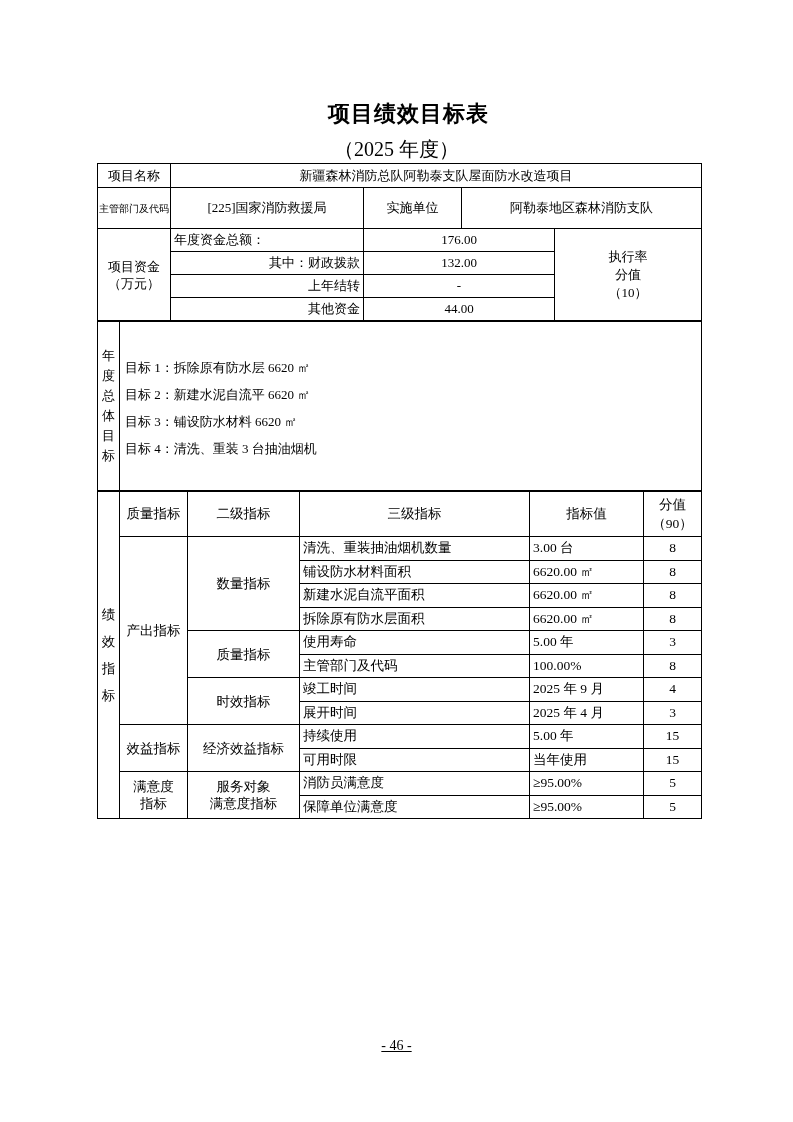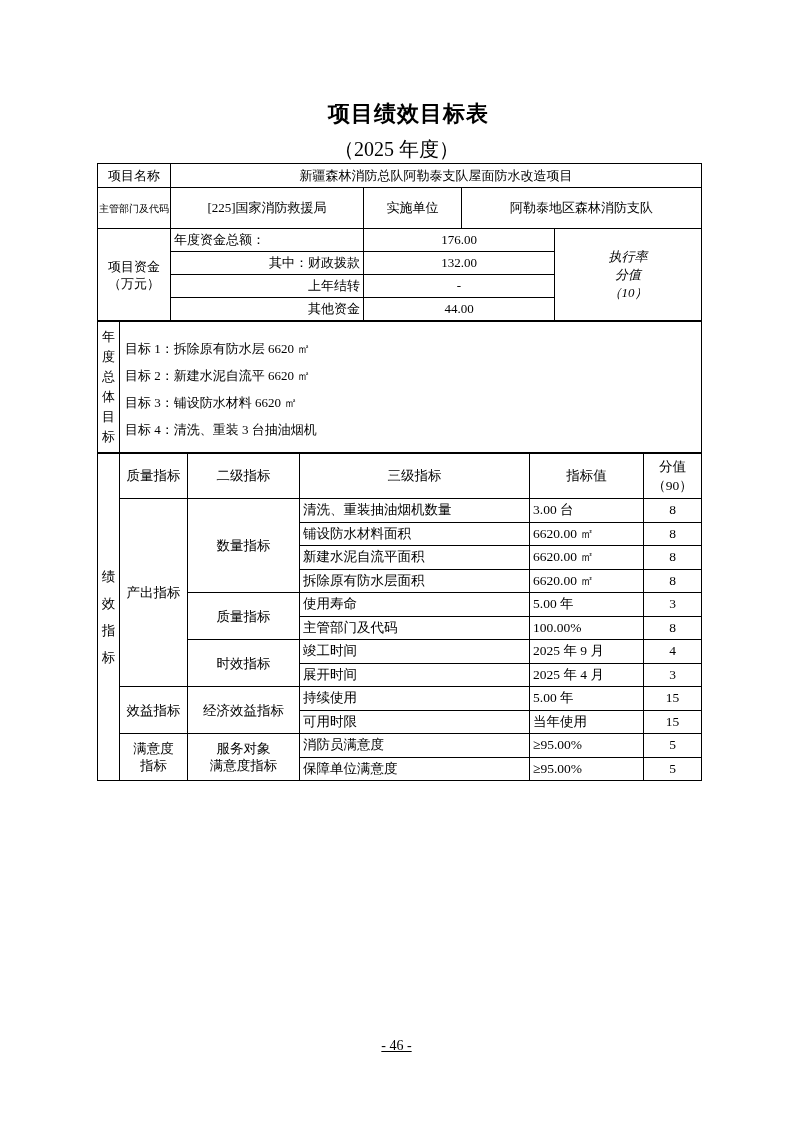--- a/index.html
+++ b/index.html
@@ -30,23 +30,23 @@
     text-align: center; vertical-align: middle; overflow: hidden;
   }
   
   .rA1 { height: 24px; }
   .rA2 { height: 41px; }
   .rF  { height: 23px; }
   .cell-small { font-size: 10px; line-height: 15px; padding: 0 1px; margin-left: 21px; }
   .fund-label-left  { text-align: left; }
   .fund-label-right { text-align: right; }
   .grp-lines span { display: block; line-height: 17px; }
-  .exec-cell span { display: block; line-height: 18px; font-style: italic; }
+  .exec-cell span { display: block; line-height: 18px; }
   
-  .rB { height: 131px; }
+  .rB { height: 169px; }
   .side-cell {
     padding: 0 2px; text-align: center;
     word-break: break-all; line-height: 20px;
   }
   .goals-cell { text-align: left; padding: 4px 0 0 5px; }
   .goals-cell div { line-height: 27px; font-size: 13px; }
   
   .rH { height: 45px; }
   .rI { height: 23.5px; }
   .ind td { font-size: 13.5px; }

